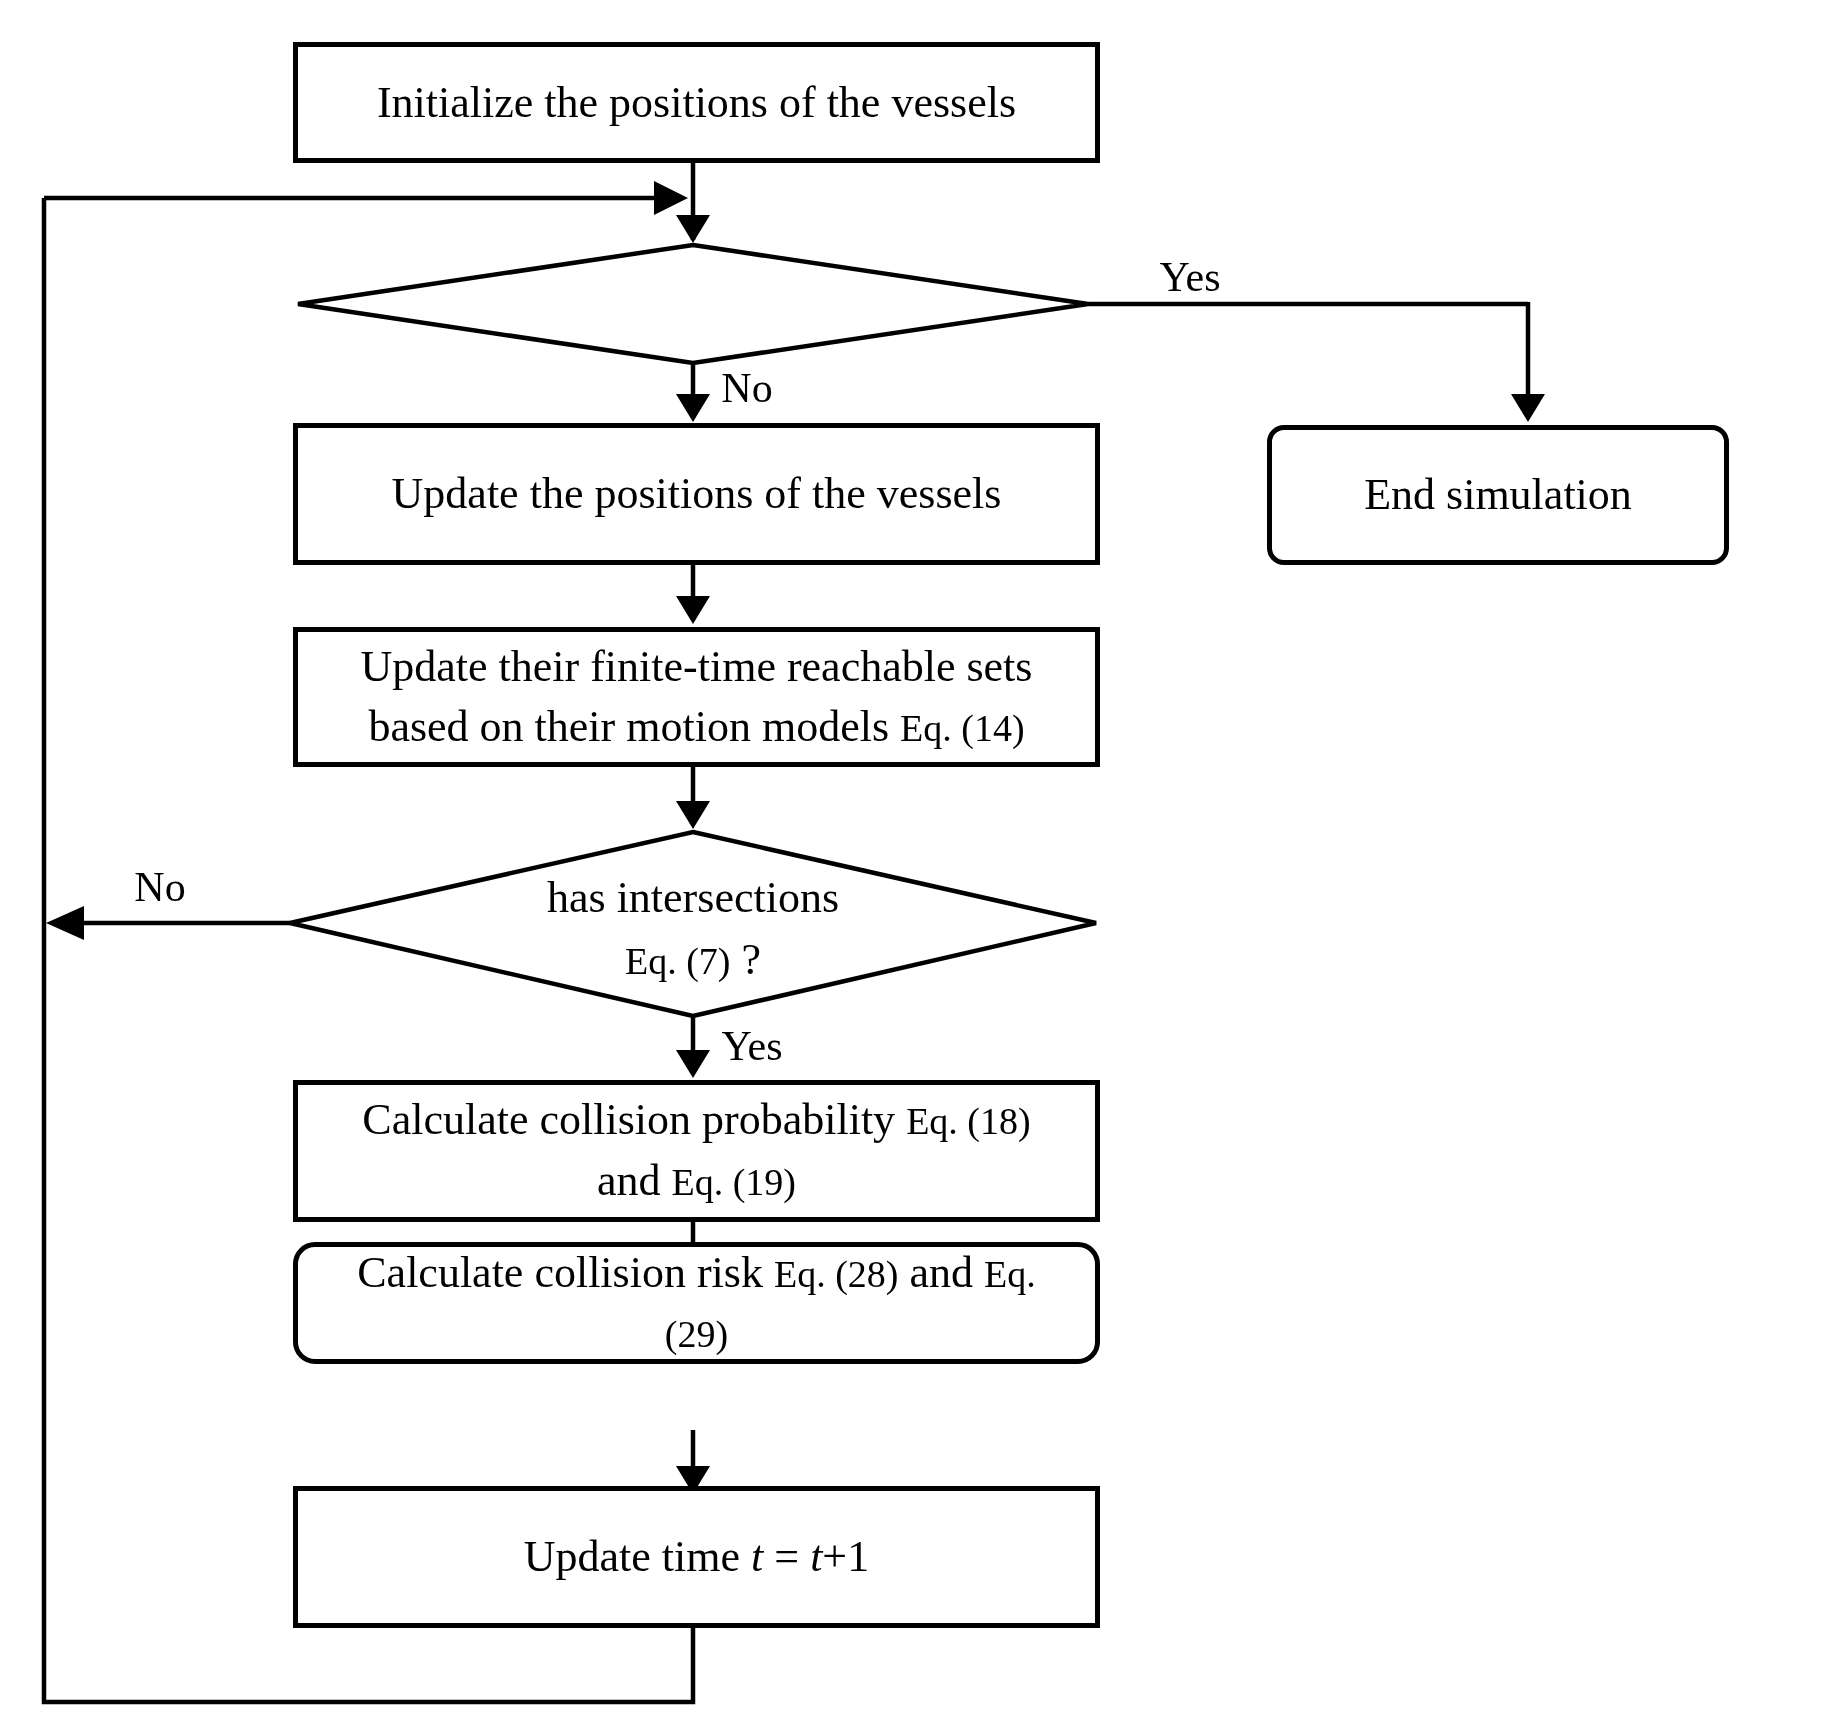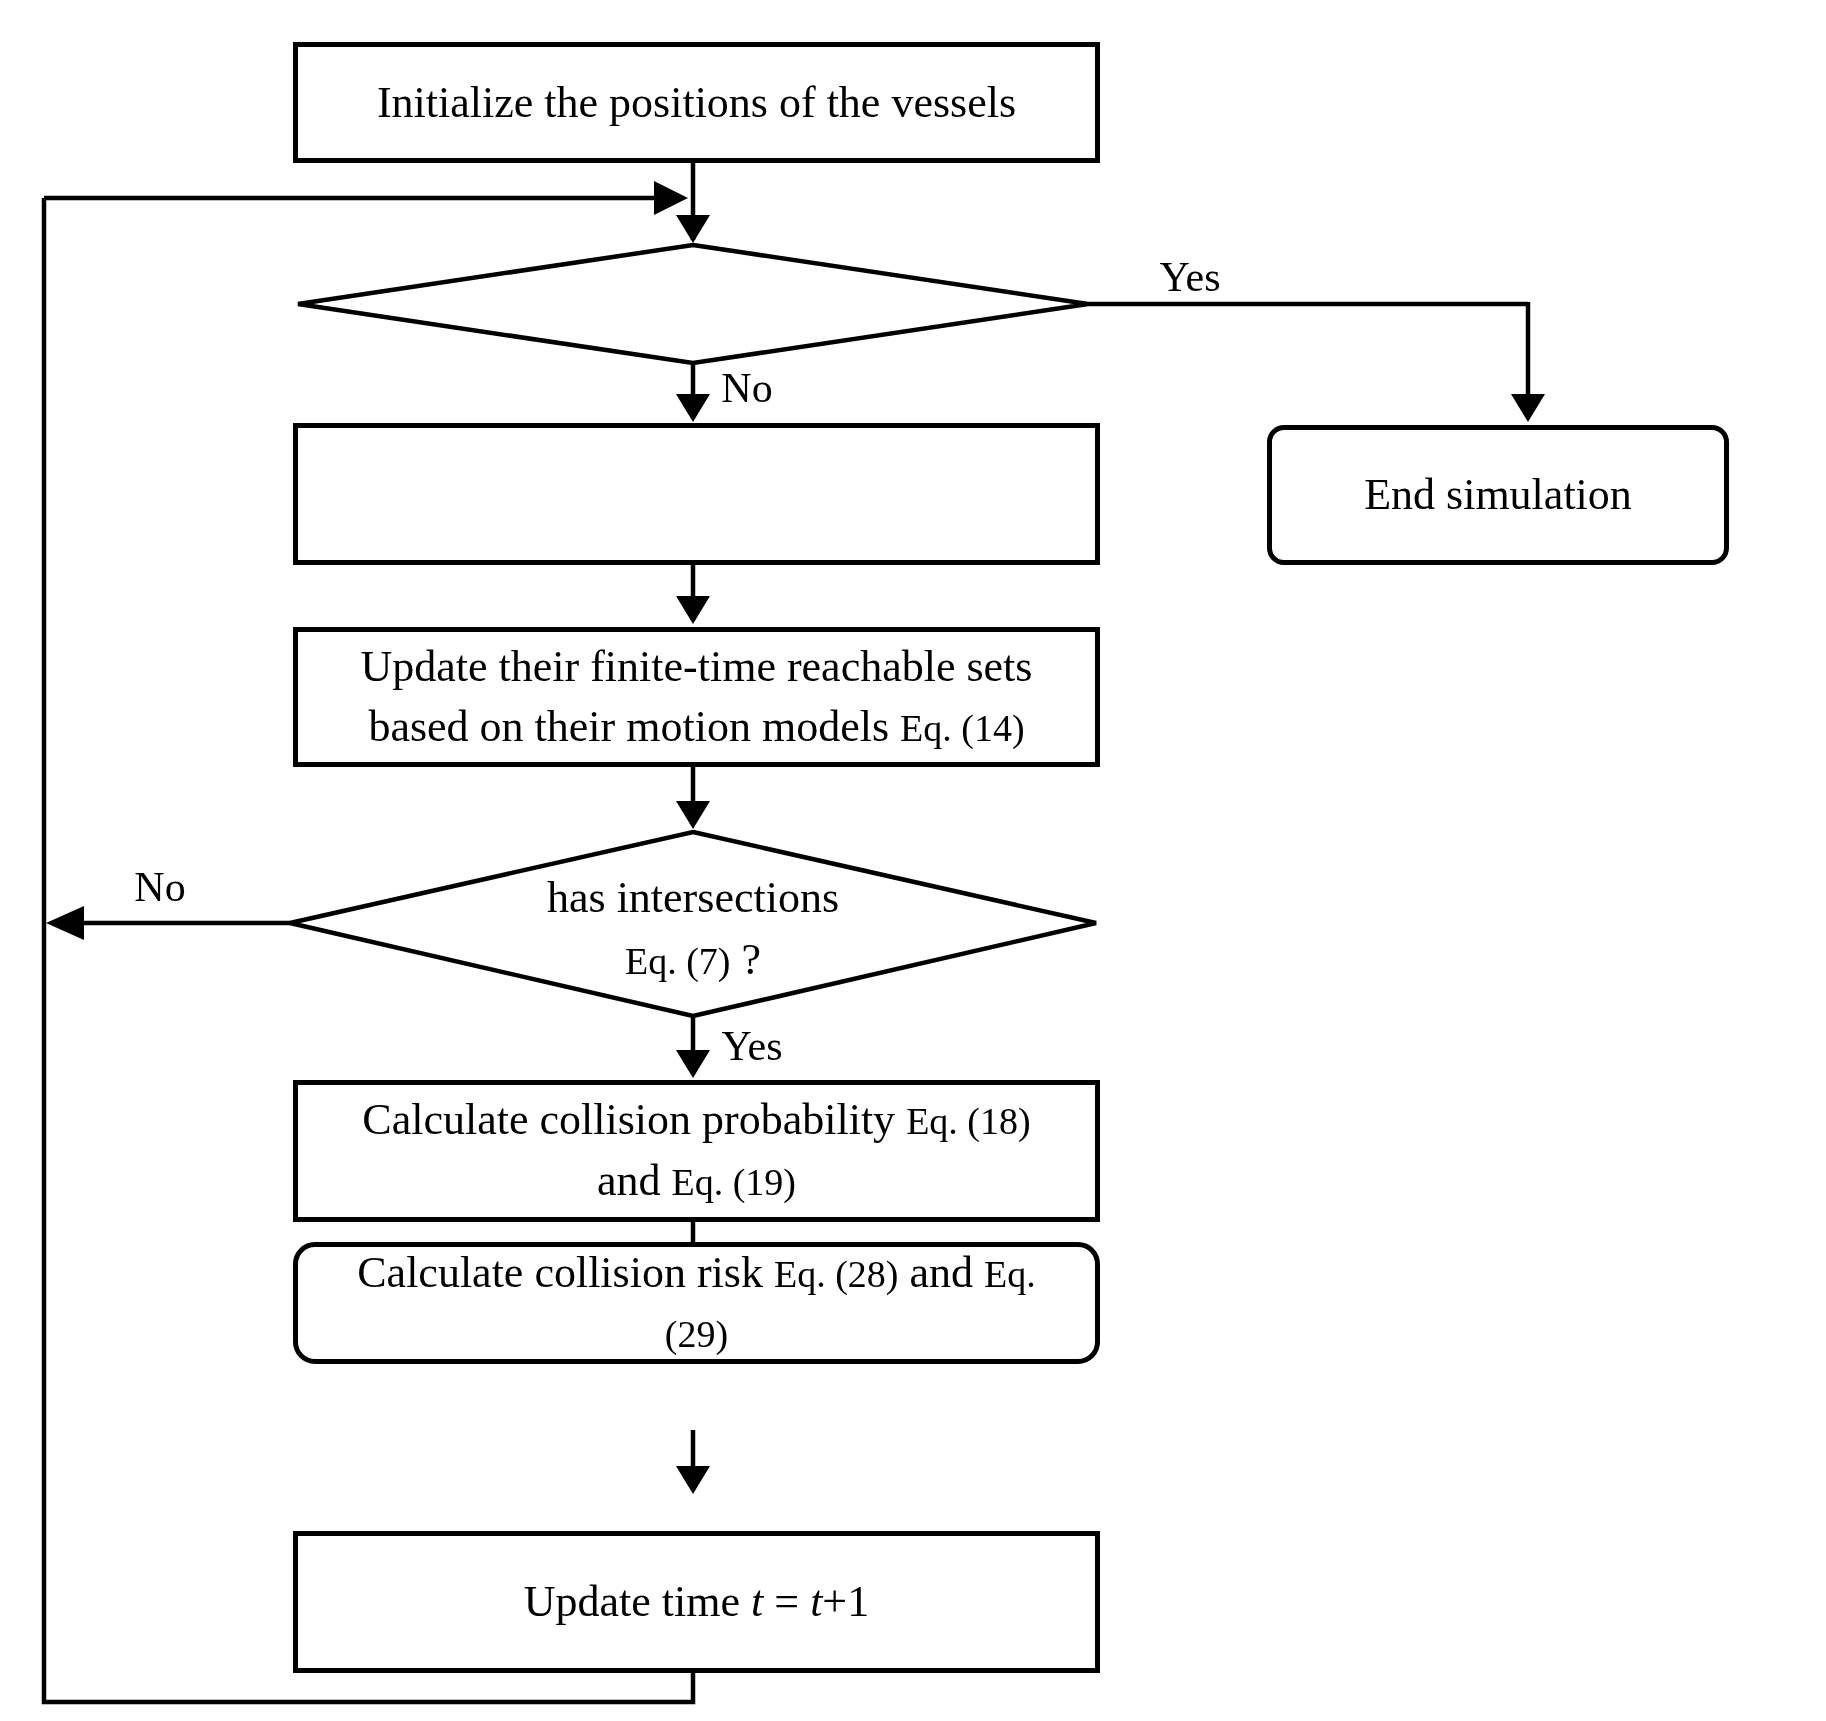--- a/index.html
+++ b/index.html
@@ -110,20 +110,21 @@
     <g>
       <polyline points="693,1628 693,1702 44,1702 44,198" fill="none" stroke="#000" stroke-width="4.5"></polyline>
     </g>
   </svg>
 
   <div class="box" style="left:293px; top:42px; width:807px; height:121px;">
     <div class="line">Initialize the positions of the vessels</div>
   </div>
 
   <div class="box" style="left:293px; top:423px; width:807px; height:142px;">
+    <div class="line">Update the positions of the vessels</div>
   </div>
 
   <div class="box" style="left:1267px; top:425px; width:462px; height:140px;border-radius:17px;">
     <div class="line">End simulation</div>
   </div>
 
   <div class="box" style="left:293px; top:627px; width:807px; height:140px;">
     <div class="line">Update their finite-time reachable sets</div>
     <div class="line"><span>based on their motion models </span><span class="eq">Eq. (14)</span></div>
   </div>
@@ -131,21 +132,21 @@
   <div class="box" style="left:293px; top:1080px; width:807px; height:142px;">
     <div class="line"><span>Calculate collision probability </span><span class="eq">Eq. (18)</span></div>
     <div class="line"><span>and </span><span class="eq">Eq. (19)</span></div>
   </div>
 
   <div class="box" style="left:293px; top:1242px; width:807px; height:122px;border-radius:22px;">
     <div class="line"><span>Calculate collision risk </span><span class="eq">Eq. (28)</span><span> and </span><span class="eq">Eq.</span></div>
     <div class="line eq">(29)</div>
   </div>
 
-  <div class="box" style="left:293px; top:1486px; width:807px; height:142px;margin-top:45px;">
+  <div class="box" style="left:293px; top:1486px; width:807px; height:142px;">
     <div class="line"><span>Update time </span><span class="it">t</span><span> = </span><span class="it">t</span><span>+1</span></div>
   </div>
 
 
   <div class="dtext" style="left:693px; top:929px;">
     <div>has intersections</div>
     <div><span class="eq">Eq. (7)</span><span> ?</span></div>
   </div>
 
   <div class="lbl" style="left:1190px; top:277px;">Yes</div>

